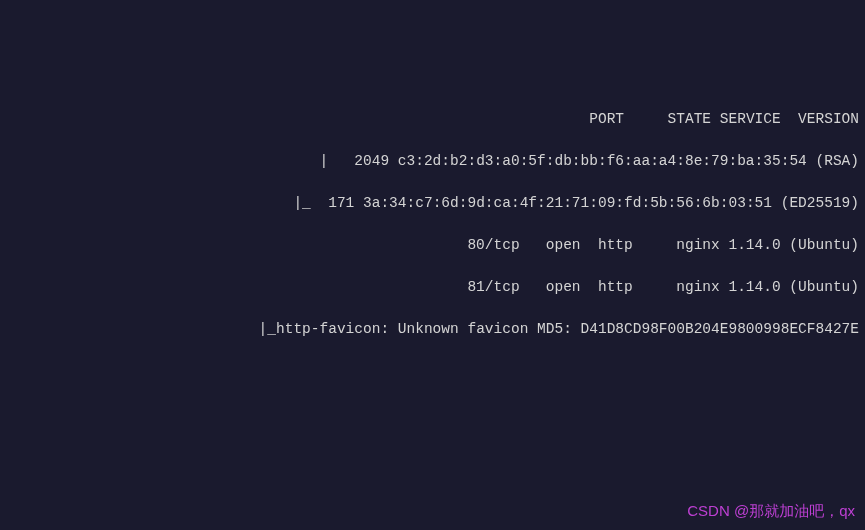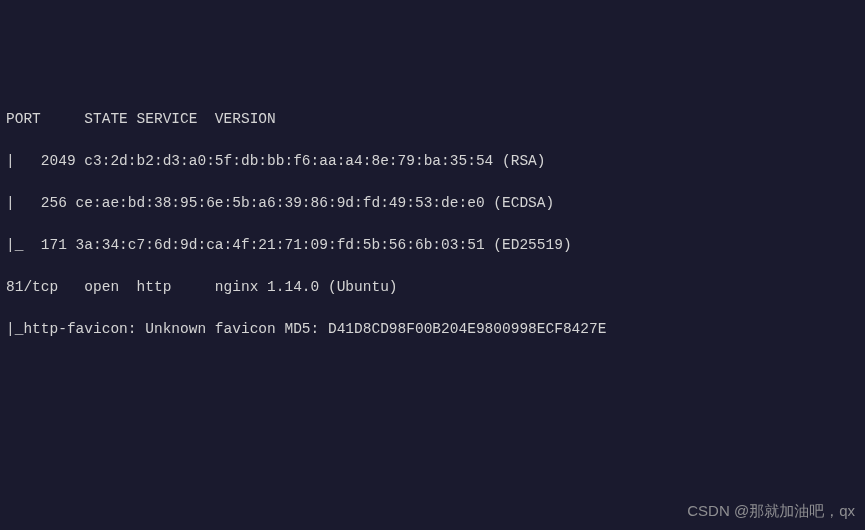--- a/index.html
+++ b/index.html
@@ -15,41 +15,42 @@
       line-height: 1.45;
       padding: 4px 6px;
       width: 865px;
       height: 530px;
       overflow: hidden;
       position: relative;
       white-space: pre;
     }
     .line {
       display: block;
+      text-align: right;
     }
     .watermark {
       position: absolute;
       bottom: 8px;
       right: 10px;
-      color: #a3a3a3;
+      color: #d946ef;
       font-family: sans-serif;
       font-size: 15px;
       opacity: 0.85;
     }
   </style>
 </head>
 <body>
 
 
 
 <div class="terminal-output">
 <span class="line">PORT     STATE SERVICE  VERSION</span>
 <span class="line">|   2049 c3:2d:b2:d3:a0:5f:db:bb:f6:aa:a4:8e:79:ba:35:54 (RSA)</span>
-<span class="line">|   256 ce:ae:bd:38:95:6e:5b:a6:39:86:9d:fd:49:53:de:e0 (ECDSA)</span>
 <span class="line">|_  171 3a:34:c7:6d:9d:ca:4f:21:71:09:fd:5b:56:6b:03:51 (ED25519)</span>
+<span class="line">80/tcp   open  http     nginx 1.14.0 (Ubuntu)</span>
 <span class="line">81/tcp   open  http     nginx 1.14.0 (Ubuntu)</span>
 <span class="line">|_http-favicon: Unknown favicon MD5: D41D8CD98F00B204E9800998ECF8427E</span>
 
 
 
 
 
 
 
 

